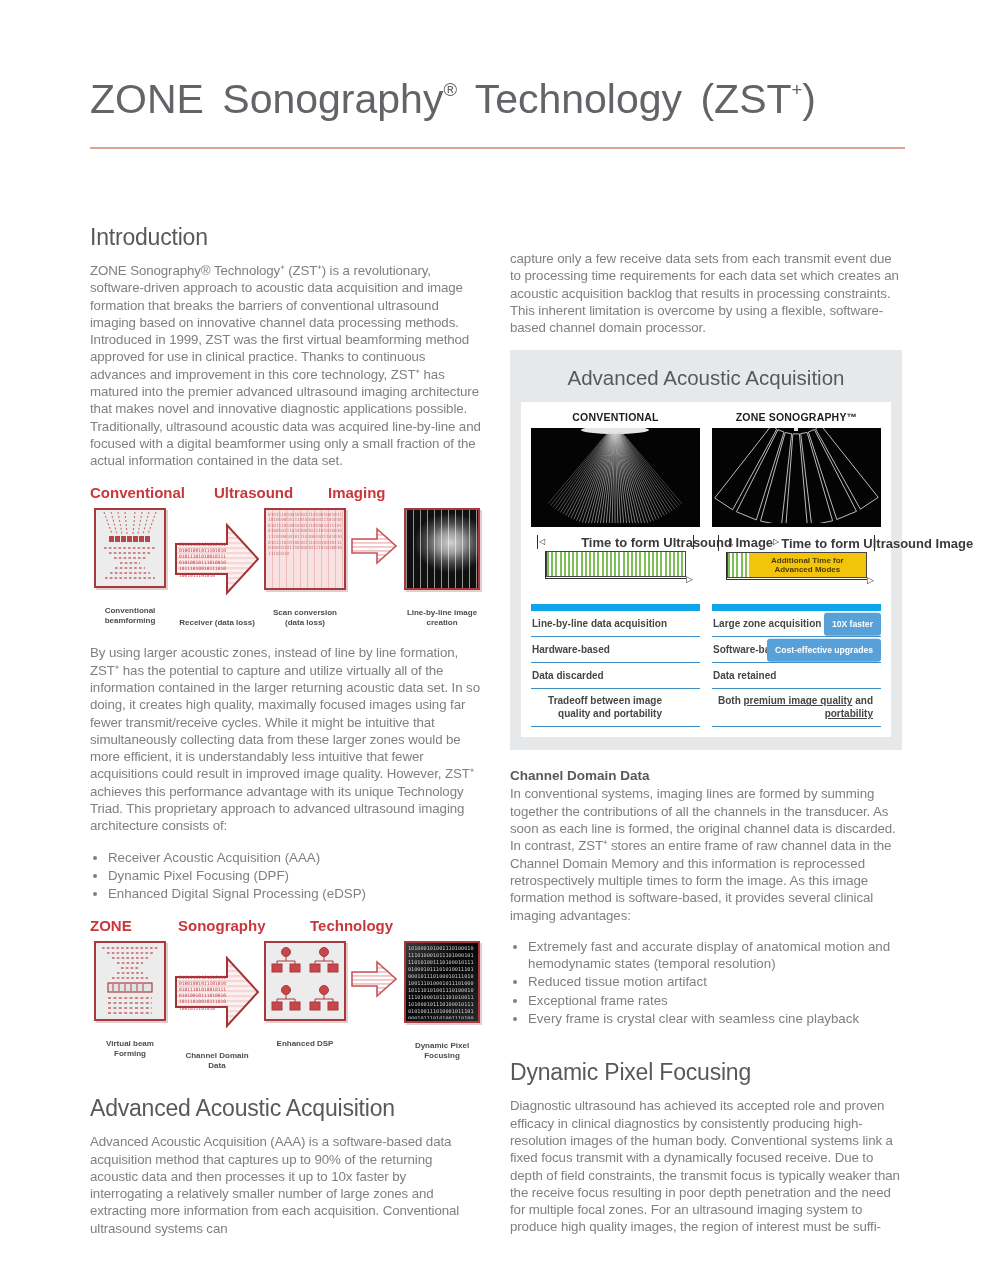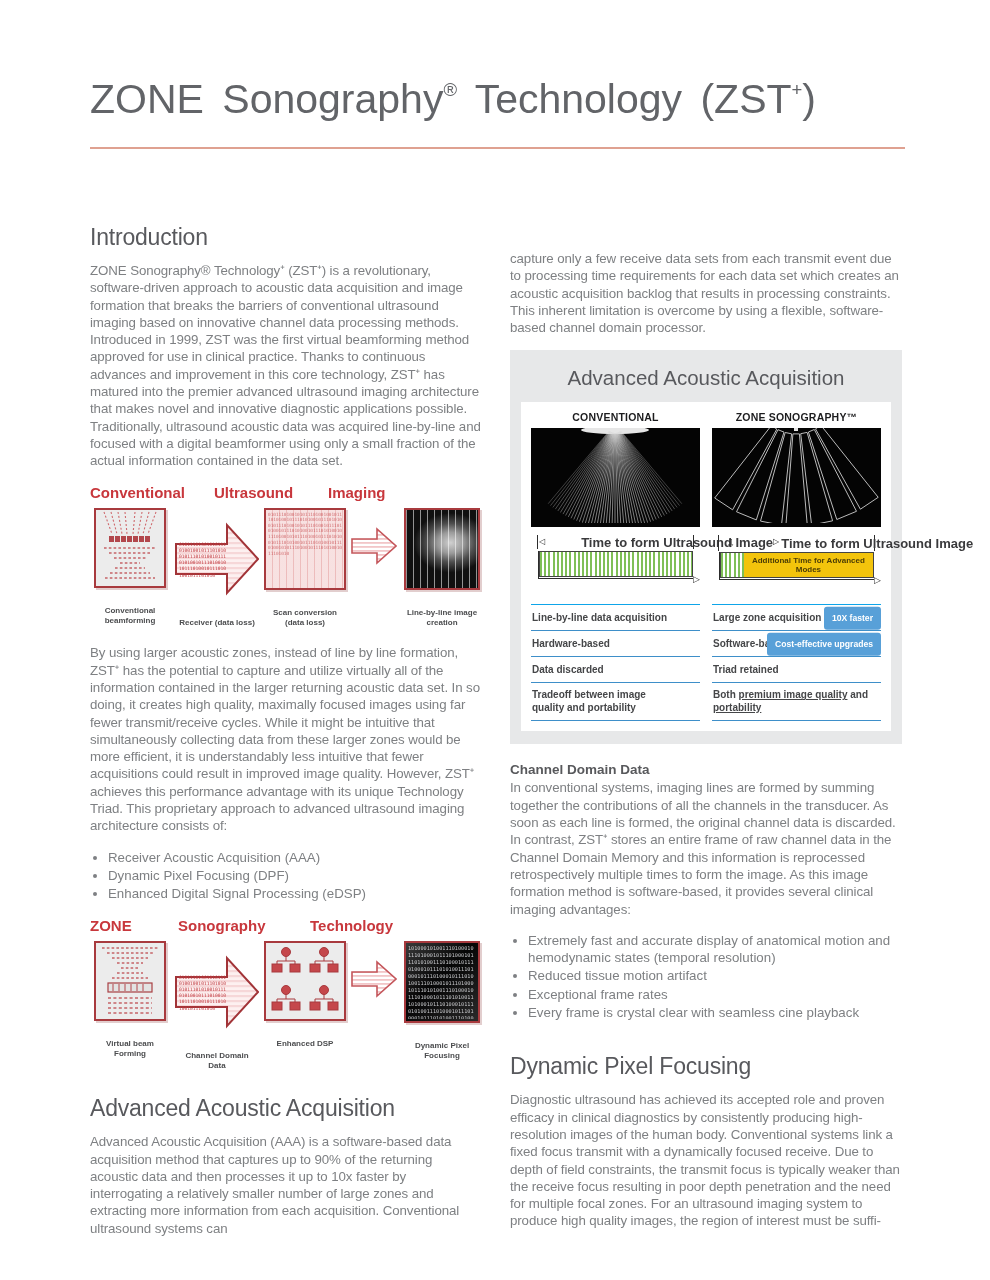--- a/index.html
+++ b/index.html
@@ -48,33 +48,33 @@
   .fig-panel{background:#fff;padding:9px 10px 10px 10px;display:flex;justify-content:space-between;}
   .fig-col{width:169px;}
   .fig-head{text-align:center;font-size:10.5px;font-weight:bold;color:#1c1c1e;letter-spacing:.2px;margin-bottom:5px;}
   .fanimg{width:169px;background:#040404;display:block;}
   
   .timing{margin-top:8px;height:58px;position:relative;}
   .t-top{display:flex;align-items:center;justify-content:space-between;
          border-left:1.4px solid #2c2c2c;border-right:1.4px solid #2c2c2c;height:14px;padding:0 1px;margin:0 6px;}
   .t-label{font-size:13px;font-weight:bold;color:#3a3a3c;white-space:nowrap;margin-left:36px;}
   .t-arr{font-size:8px;color:#2c2c2c;line-height:1;}
-  .t-barwrap{position:relative;margin:0 7px;border-left:1.4px solid #2c2c2c;border-bottom:1.4px solid #2c2c2c;height:27px;}
+  .t-barwrap{position:relative;margin:0 14px;border-left:1.4px solid #2c2c2c;border-bottom:1.4px solid #2c2c2c;height:27px;}
   .t-bar{height:24px;margin-top:2px;border:1px solid #444;
          background:repeating-linear-gradient(90deg,#7fbf57 0 2px,#ffffff 2px 4.2px);}
   .axis-arr{position:absolute;right:-7px;bottom:-5.5px;font-size:9px;color:#2c2c2c;line-height:1;background:#fff;}
   .t-top2{display:flex;align-items:center;height:16px;margin:0 6px;padding:0 1px;
           border-left:1.4px solid #2c2c2c;border-right:1.4px solid #2c2c2c;}
   .down-arr{font-size:11px;color:#2c2c2c;line-height:1;margin:0 10px 0 6px;}
   .t-bar2{height:24px;margin-top:1px;border:1px solid #444;display:flex;}
   .t-bar2 .g{width:15%;background:repeating-linear-gradient(90deg,#7fbf57 0 2px,#ffffff 2px 4.2px);}
   .t-bar2 .y{flex:1;background:#f3c40c;display:flex;align-items:center;justify-content:center;text-align:center;
              font-size:8px;font-weight:bold;color:#4c3d05;line-height:1.15;padding:0 6px;}
   
-  .cmp{margin-top:11px;border-top:1px solid #0ea5e9;}
+  .cmp{margin-top:11px;border-top:7px solid #0ea5e9;text-align:right;}
   .cmp-row{position:relative;border-bottom:1px solid #3e8fc9;height:25px;display:flex;align-items:center;
            font-size:10px;font-weight:bold;color:#454648;line-height:1.25;padding:0 1px;}
   .cmp-row.tall{height:37px;}
   .badge{position:absolute;right:0;top:50%;transform:translateY(-50%);background:#58a0d8;color:#fff;
          font-size:8.6px;font-weight:bold;padding:6px 8px;border-radius:3px;white-space:nowrap;}
   .uline{text-decoration:underline;}
 </style>
 </head>
 <body>
 
@@ -417,21 +417,21 @@
           <div class="cmp">
             <div class="cmp-row">
                 <span>Large zone acquisition</span>
                 <span class="badge">10X faster</span>
               </div>
             <div class="cmp-row">
                 <span>Software-based</span>
                 <span class="badge">Cost-effective upgrades</span>
               </div>
             <div class="cmp-row">
-                <span>Triad retained</span>
+                <span>Data retained</span>
               </div>
             <div class="cmp-row tall">
                 <span style="max-width:160px"><span>Both </span><span class="uline">premium image quality</span><span> and </span><span class="uline">portability</span></span>
               </div>
           </div>
         </div>
       </div>
     </div>
 
     <div class="subhead">Channel Domain Data</div>

